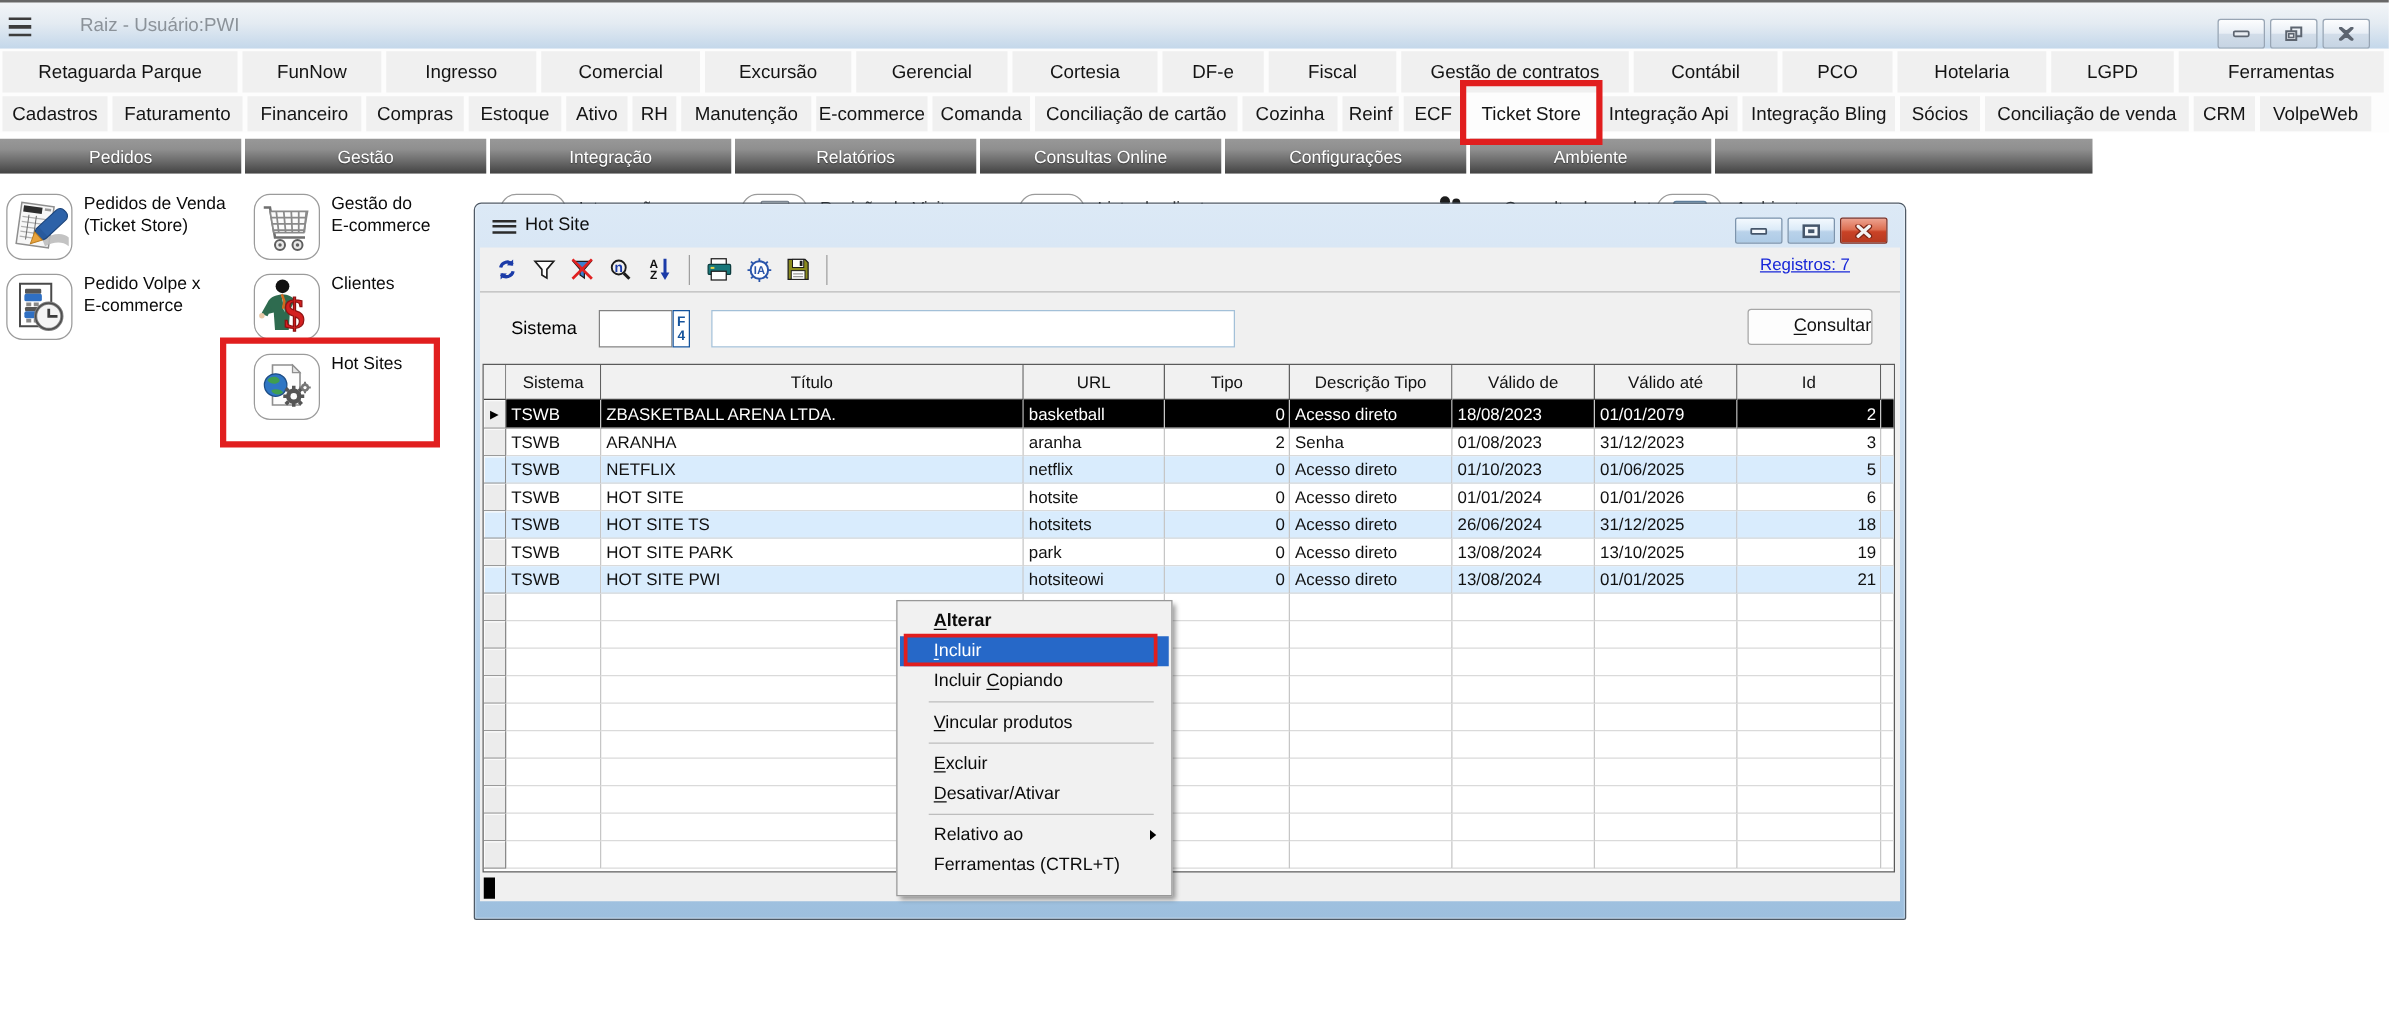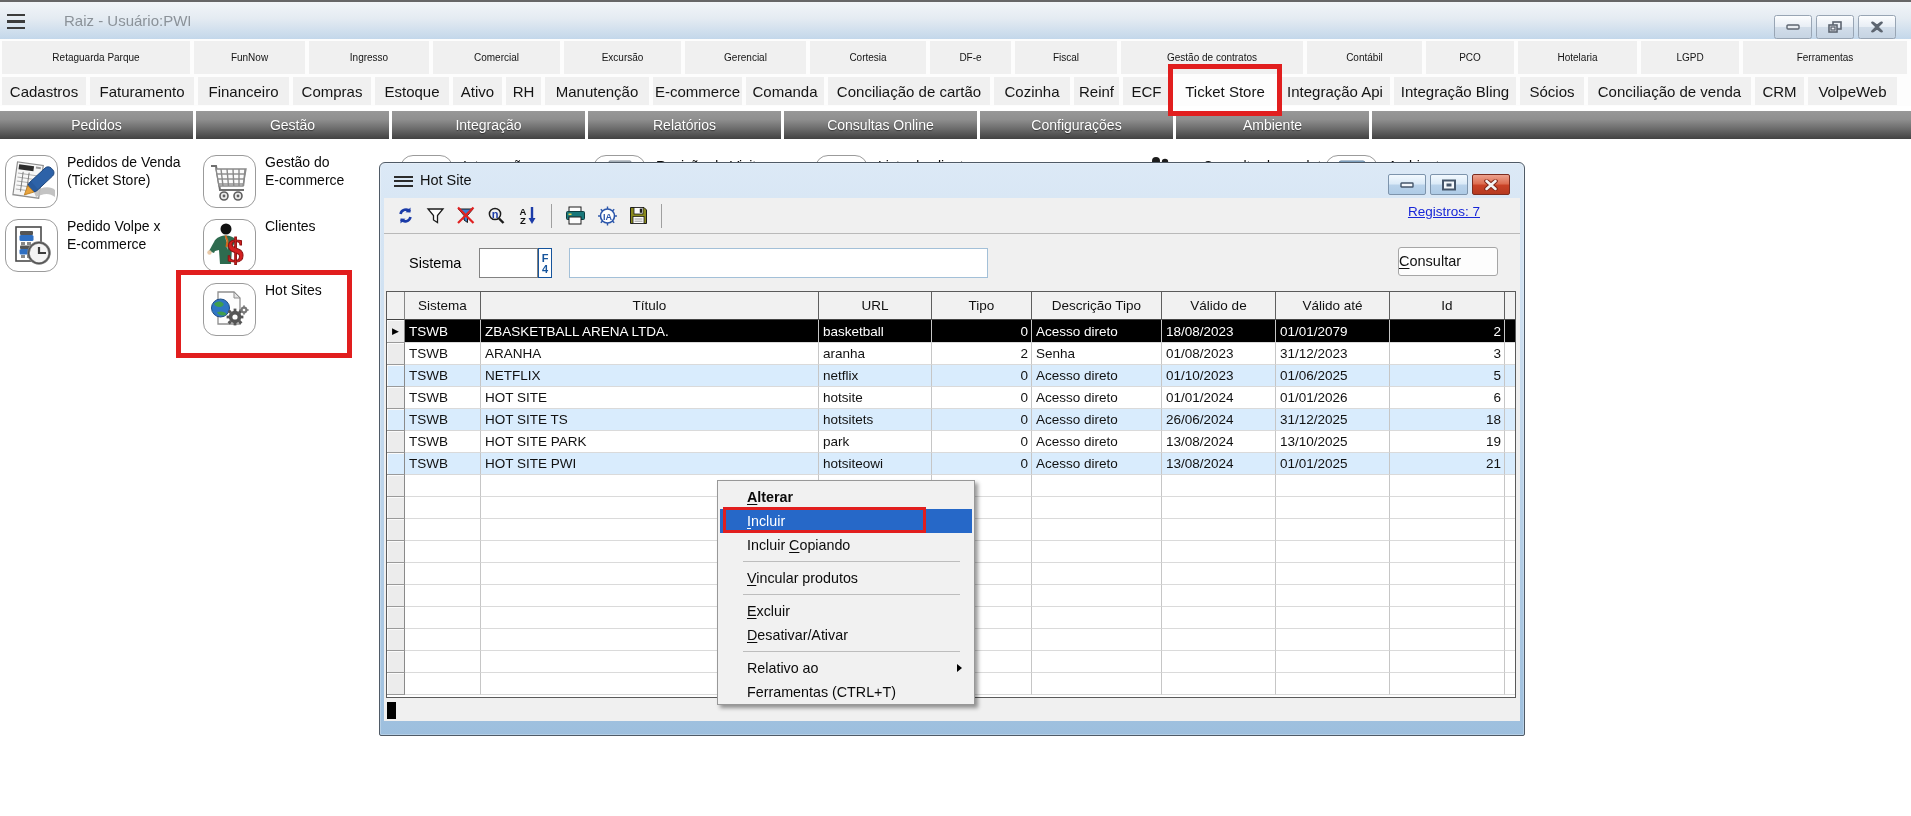--- a/index.html
+++ b/index.html
@@ -14,21 +14,21 @@
 .tb-burger span { display:block; height:2.4px; background:#3c3c3c; margin-bottom:4px; }
 .tb-title { position:absolute; left:36px; top:0; line-height:37px; font-size:15px; color:#8b9299;margin-left:28px; }
 .winbtn { position:absolute; top:13px; width:38px; height:24px; border:1px solid #98a5b4;
   border-radius:2.5px; background:linear-gradient(180deg,#fcfdfe 0%,#e8eef5 48%,#d2dde9 52%,#c6d4e3 100%); }
 .winbtn svg { position:absolute; left:50%; top:50%; transform:translate(-50%,-50%); }
 .wb-min { left:1774px; } .wb-max { left:1816px; } .wb-close { left:1858px; }
 
 
 .menurow { position:absolute; left:0; width:1911px; display:flex; background:#fdfdfd; }
 .menurow1 { top:39px; height:36px; padding:2px 0 1px 2px; gap:4px; }
-.menurow1 .mbtn { padding:0 28px; font-size:10px; }
+.menurow1 .mbtn { padding:0 28px; font-size:15px; }
 .menurow2 { top:75px; height:31px; padding:2px 0 1px 2px; gap:3px;text-align:center; }
 .menurow2 .mbtn { padding:0 9px; font-size:15px; }
 .mbtn { background:#f0f0f0; color:#141414; display:flex; align-items:center; justify-content:center;
   white-space:nowrap; flex:0 0 auto; }
 .mbtn.selected { background:#fdfdfd; }
 
 
 
 .menurow1 { gap:4px; }
 .menurow1 .mbtn { padding:0; }
@@ -65,21 +65,21 @@
 .menurow2 .mbtn:nth-child(14){width:47px}
 .menurow2 .mbtn:nth-child(15){width:102px}
 .menurow2 .mbtn:nth-child(16){width:110px}
 .menurow2 .mbtn:nth-child(17){width:122px}
 .menurow2 .mbtn:nth-child(18){width:64px}
 .menurow2 .mbtn:nth-child(19){width:163px}
 .menurow2 .mbtn:nth-child(20){width:49px}
 .menurow2 .mbtn:nth-child(21){width:89px}
 
 
-.navbar { position:absolute; left:0; top:111px; width:1911px; height:28px; display:flex; gap:3px; background:#fff; }
+.navbar { position:absolute; left:0; top:111px; width:1674px; height:28px; display:flex; gap:3px; background:#fff; }
 .navseg { width:193px; flex:0 0 auto; color:#fff; font-size:14px; display:flex; align-items:center; justify-content:center;
   background:linear-gradient(180deg,#989898 0%,#8f8f8f 30%,#6a6a6a 65%,#424242 100%);
   text-shadow:0 1px 1px rgba(0,0,0,.45); white-space:nowrap; }
 .navseg.fill { flex:1 1 auto; }
 
 
 .desktop { position:absolute; left:0; top:139px; width:1911px; height:677px; background:#fff; }
 .shortcut { position:absolute; z-index:5; }
 .sc-box { position:absolute; left:0; top:0; width:53px; height:53px; background:#fff;
   border:1.6px solid #9b9b9b; border-radius:13px; }
@@ -116,21 +116,21 @@
   display:flex; align-items:center; padding-left:12px; gap:11px; }
 .tool-sep { width:1px; height:24px; background:#9f9f9f; margin:0 2px; }
 .hs-records { position:absolute; right:40px; top:6px; font-size:13.5px; color:#1726d8; text-decoration:underline; z-index:2; }
 .hs-filterrow { position:absolute; left:0; top:50px; width:100%; height:30px; }
 .hs-filterlabel { position:absolute; left:25px; top:0; line-height:30px; font-size:14.5px; color:#000; }
 .hs-input1 { position:absolute; left:95px; top:0; width:59px; height:30px; background:#fff; border:1px solid #828282; }
 .hs-f4 { position:absolute; left:154px; top:0; width:14px; height:30px; background:#fff; border:1px solid #16549c;
   color:#16549c; font-size:11px; font-weight:bold; line-height:11px; text-align:center; padding-top:4px; }
 .hs-input2 { position:absolute; left:185px; top:0; width:419px; height:30px; background:#fff; border:1px solid #a3c0d8; }
 .hs-consultar { position:absolute; left:1014px; top:49px; width:100px; height:29px; background:#fdfdfd;
-  border:1px solid #a6a6a6; border-radius:3px; font-size:14.5px; text-align:left; line-height:27px; color:#111; }
+  border:1px solid #a6a6a6; border-radius:3px; font-size:14.5px; text-align:right; line-height:27px; color:#111; }
 
 
 .grid { position:absolute; left:2px; top:93px; width:1130px; height:407px; border:1px solid #5a5a5a;
   background:#fff; overflow:hidden; }
 .grid table { border-collapse:separate; border-spacing:0; table-layout:fixed; width:1128px; }
 .grid col.c-gut{width:18px} .grid col.c-sis{width:76px} .grid col.c-tit{width:338px} .grid col.c-url{width:113px}
 .grid col.c-tip{width:100px} .grid col.c-des{width:130px} .grid col.c-vde{width:114px} .grid col.c-vat{width:114px}
 .grid col.c-id{width:115px} .grid col.c-fil{width:auto}
 .grid th { height:28px; background:#f1f1f1; font-weight:normal; font-size:13.5px; text-align:center;
   border-right:1px solid #5f5f5f; border-bottom:1px solid #444; padding:0 2px; overflow:hidden; }
@@ -141,22 +141,22 @@
   box-shadow:inset 1px 1px 0 #fbfbfb; padding:0; text-align:center; font-size:9px; line-height:22px; color:#000; }
 .grid td.num { text-align:right; }
 .grid tr.sel td { background:#000; color:#fff; }
 .grid tr.sel td.gut { background:#ececec; color:#000; }
 .grid tr.alt td { background:#d9ecfd; }
 .grid tr.sel td.gut, .grid tr td.gut { color:#000; }
 .grid td.fil, .grid th.fil { border-right:none; }
 .ibeam { position:absolute; left:3px; top:504px; width:9px; height:17px; background:#000; }
 
 
-.ctxmenu { position:absolute; left:717px; top:341px; width:258px; z-index:50; background:#f1f1f1;
-  border:1px solid #989898; box-shadow:3px 3px 4px rgba(0,0,0,.4); padding:4px 2px 0 2px; }
+.ctxmenu { position:absolute; left:717px; top:341px; width:221px; z-index:50; background:#f1f1f1;
+  border:1px solid #989898; box-shadow:3px 3px 4px rgba(0,0,0,.4); padding:4px 2px 12px 2px; }
 .cm-item { height:24px; line-height:24px; padding-left:27px; font-size:14.3px; color:#0a0a0a; position:relative; white-space:nowrap; }
 .cm-item.bold { font-weight:bold; }
 .cm-item.selected { background:#2668c8; color:#fff; }
 .cm-sep { height:9px; position:relative; }
 .cm-sep::after { content:""; position:absolute; left:23px; right:12px; top:4px; height:1px; background:#bdbdbd; }
 .cm-arrow { position:absolute; right:10px; top:8px; width:0; height:0;
   border-left:5px solid #000; border-top:4.5px solid transparent; border-bottom:4.5px solid transparent; }
 u.mn { text-decoration:underline; text-underline-offset:1.5px; }
 </style>
 </head>

